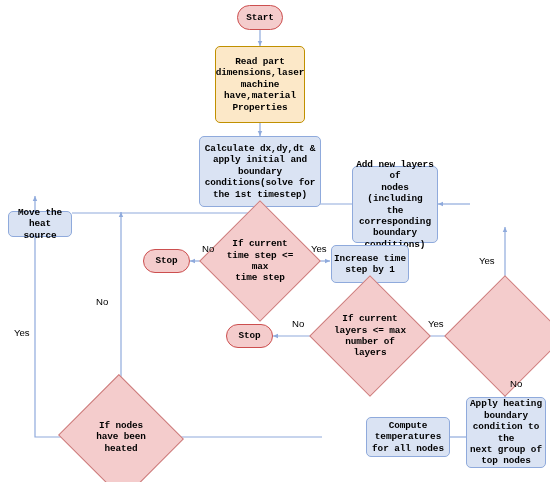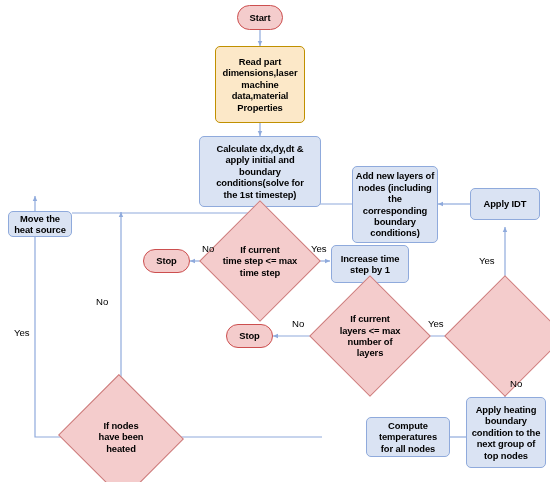--- a/index.html
+++ b/index.html
@@ -33,20 +33,21 @@
     font-weight: bold;
     color: #000000;
     line-height: 11.4px;
     letter-spacing: -0.1px;
     z-index: 5;
   }
   .node .txt {
     display: block;
     padding: 0 2px;
     white-space: pre-line;
+    font-family: Liberation Mono, monospace;
   }
   
   .terminal {
     background: #f4cccc;
     border: 1.3px solid #cc4f4f;
     border-radius: 999px;
   }
   .proc-blue {
     background: #dae3f3;
     border: 1.1px solid #8faadc;
@@ -133,21 +134,21 @@
   </svg>
 
   <div class="node terminal" style="left:237px; top:5px; width:46px; height:25px;">
     <span class="txt">Start</span>
   </div>
 
   <div class="node proc-yellow" style="left:215px; top:46px; width:90px; height:77px;">
     <span class="txt">Read part
 dimensions,laser
 machine
-data,material
+have,material
 Properties</span>
   </div>
 
   <div class="node proc-blue" style="left:199px; top:136px; width:122px; height:71px;">
     <span class="txt">Calculate dx,dy,dt &amp;
 apply initial and
 boundary
 conditions(solve for
 the 1st timestep)</span>
   </div>
@@ -158,23 +159,20 @@
   </div>
 
   <div class="node proc-blue" style="left:352px; top:166px; width:86px; height:77px;">
     <span class="txt">Add new layers of
 nodes (including
 the corresponding
 boundary
 conditions)</span>
   </div>
 
-  <div class="node proc-blue" style="left:470px; top:188px; width:70px; height:32px;">
-    <span class="txt">Apply IDT</span>
-  </div>
 
   <div class="node terminal" style="left:143px; top:249px; width:47px; height:24px;">
     <span class="txt">Stop</span>
   </div>
 
   <div class="node decision" style="left:217px; top:218px; width:86px; height:86px;">
     <span class="diamond-bg"></span>
     <span class="txt">If current
 time step &lt;= max
 time step</span>

